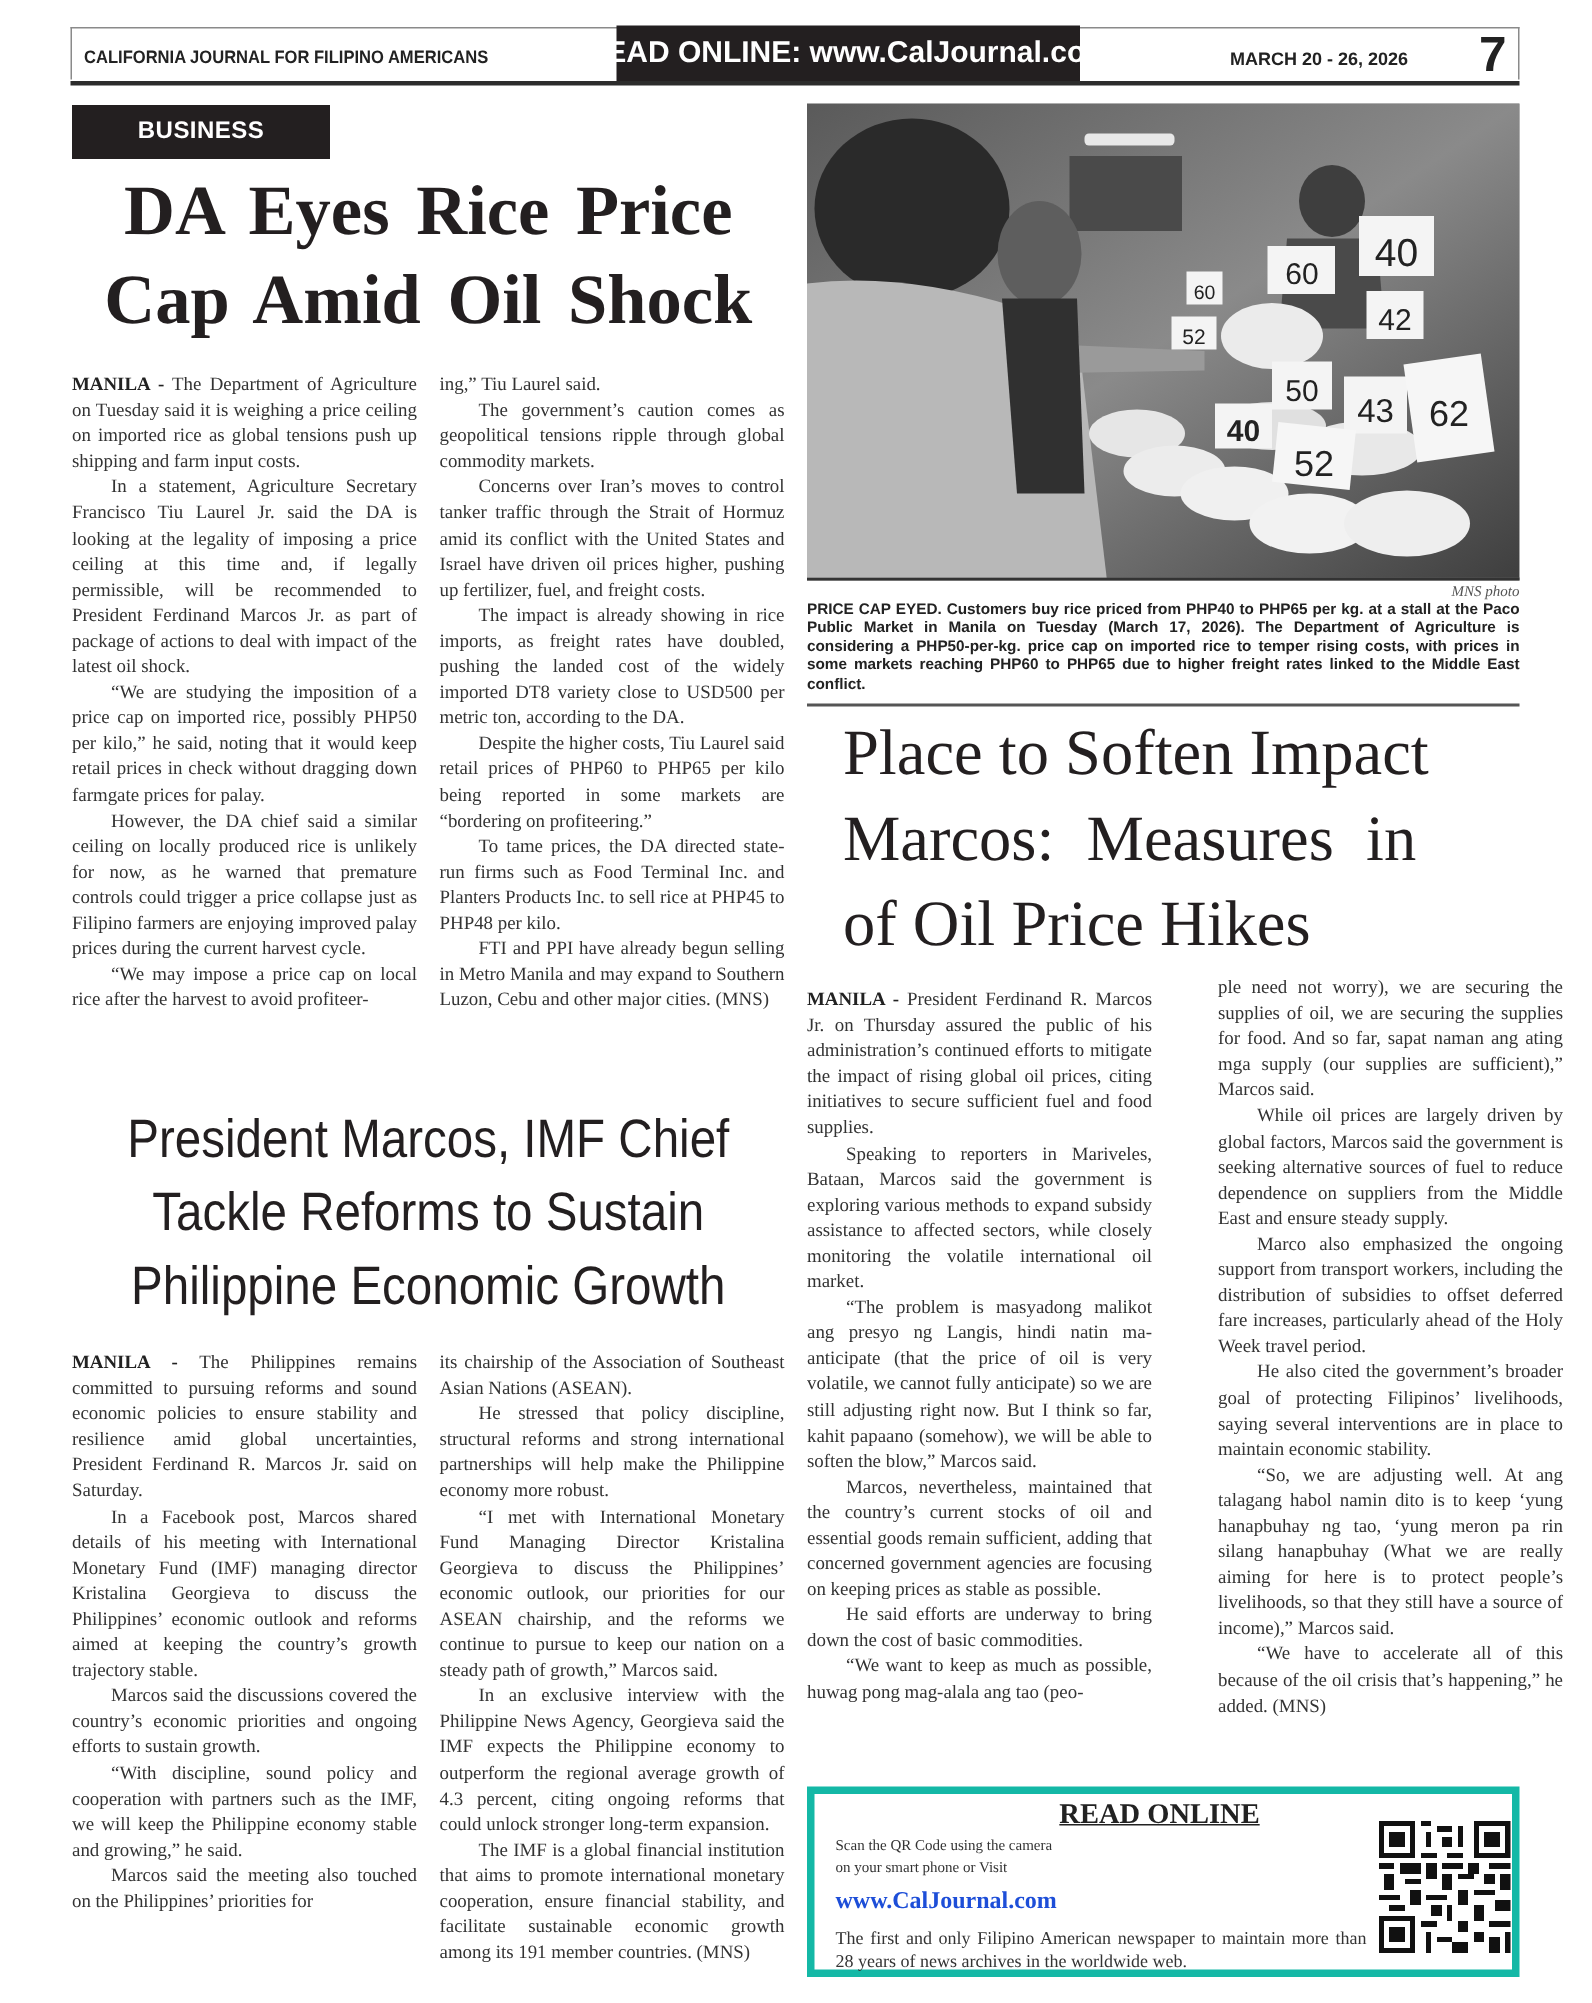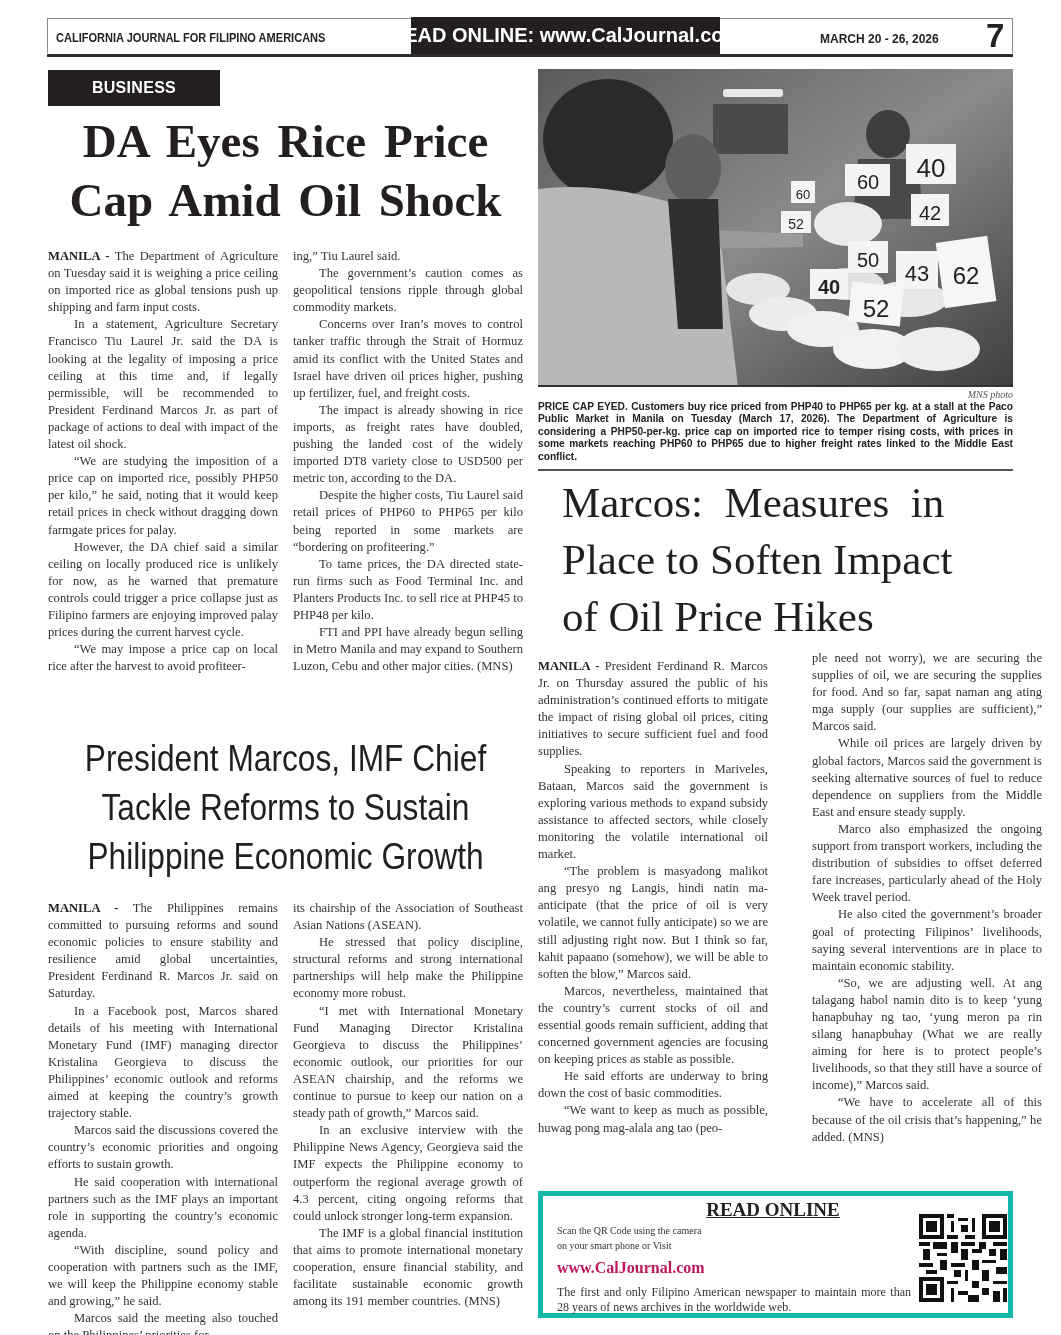--- a/index.html
+++ b/index.html
@@ -91,21 +91,21 @@
     position: absolute; left: 0; top: 3px; width: 340px; text-align: center; left: 60px;
     font-family: "Liberation Serif", serif; font-weight: bold; font-size: 19px; text-decoration: underline; color: #222;
   }
   .ro-box .line1, .ro-box .line2 {
     position: absolute; left: 14px; font-family: "Liberation Serif", serif; font-size: 10px; color: #333;
   }
   .ro-box .line1 { top: 29px; }
   .ro-box .line2 { top: 44px; }
   .ro-box .url {
     position: absolute; left: 14px; top: 63px;
-    font-family: "Liberation Serif", serif; font-weight: bold; font-size: 16px; color: #be185d;
+    font-family: "Liberation Serif", serif; font-weight: bold; font-size: 16px; color: #1d4ed8;
   }
   .ro-box .tag {
     position: absolute; left: 14px; top: 89px; width: 354px;
     font-family: "Liberation Serif", serif; font-size: 12px; line-height: 15px; color: #333; text-align: justify;
   }
   .qr { position: absolute; left: 376px; top: 18px; width: 88px; height: 88px; }
 </style>
 </head>
 <body>
 
@@ -195,22 +195,22 @@
       <rect x="312" y="215" width="52" height="40" fill="#f6f6f6" transform="rotate(6 338 235)"></rect>
         <text x="338" y="248" font-size="24">52</text>
     </g>
   </svg>
 </div>
 <div class="credit">MNS photo</div>
 <div class="caption">PRICE CAP EYED. Customers buy rice priced from PHP40 to PHP65 per kg. at a stall at the Paco Public Market in Manila on Tuesday (March 17, 2026). The Department of Agriculture is considering a PHP50-per-kg. price cap on imported rice to temper rising costs, with prices in some markets reaching PHP60 to PHP65 due to higher freight rates linked to the Middle East conflict.</div>
 <div class="cap-rule"></div>
 
 <div class="h3-measures">
+  <div>Place to Soften Impact</div>
   <div style="white-space:pre;">Marcos:  Measures  in</div>
-  <div>Place to Soften Impact</div>
   <div>of Oil Price Hikes</div>
 </div>
 
 <div class="col" style="left:538px; top:658px; width:230px;">
   <p class="first"><span class="dateline">MANILA -</span> <span>President Ferdinand R. Marcos Jr. on Thursday assured the public of his administration’s continued efforts to mitigate the impact of rising global oil prices, citing initiatives to secure sufficient fuel and food supplies.</span></p>
   <p>Speaking to reporters in Mariveles, Bataan, Marcos said the government is exploring various methods to expand subsidy assistance to affected sectors, while closely monitoring the volatile international oil market.</p>
   <p>“The problem is masyadong malikot ang presyo ng Langis, hindi natin ma-anticipate (that the price of oil is very volatile, we cannot fully anticipate) so we are still adjusting right now. But I think so far, kahit papaano (somehow), we will be able to soften the blow,” Marcos said.</p>
   <p>Marcos, nevertheless, maintained that the country’s current stocks of oil and essential goods remain sufficient, adding that concerned government agencies are focusing on keeping prices as stable as possible.</p>
   <p>He said efforts are underway to bring down the cost of basic commodities.</p>
   <p>“We want to keep as much as possible, huwag pong mag-alala ang tao (peo-</p>
@@ -227,21 +227,20 @@
 <div class="h2-marcos">
   <div>President Marcos, IMF Chief</div>
   <div>Tackle Reforms to Sustain</div>
   <div>Philippine Economic Growth</div>
 </div>
 
 <div class="col" style="left:48px; top:900px; width:230px;">
   <p class="first"><span class="dateline">MANILA -</span> <span>The Philippines remains committed to pursuing reforms and sound economic policies to ensure stability and resilience amid global uncertainties, President Ferdinand R. Marcos Jr. said on Saturday.</span></p>
   <p>In a Facebook post, Marcos shared details of his meeting with International Monetary Fund (IMF) managing director Kristalina Georgieva to discuss the Philippines’ economic outlook and reforms aimed at keeping the country’s growth trajectory stable.</p>
   <p>Marcos said the discussions covered the country’s economic priorities and ongoing efforts to sustain growth.</p>
-  <p>He said cooperation with international partners such as the IMF plays an important role in supporting the country’s economic agenda.</p>
   <p>“With discipline, sound policy and cooperation with partners such as the IMF, we will keep the Philippine economy stable and growing,” he said.</p>
   <p>Marcos said the meeting also touched on the Philippines’ priorities for</p>
 </div>
 <div class="col" style="left:293px; top:900px; width:230px;">
   <p class="cont">its chairship of the Association of Southeast Asian Nations (ASEAN).</p>
   <p>He stressed that policy discipline, structural reforms and strong international partnerships will help make the Philippine economy more robust.</p>
   <p>“I met with International Monetary Fund Managing Director Kristalina Georgieva to discuss the Philippines’ economic outlook, our priorities for our ASEAN chairship, and the reforms we continue to pursue to keep our nation on a steady path of growth,” Marcos said.</p>
   <p>In an exclusive interview with the Philippine News Agency, Georgieva said the IMF expects the Philippine economy to outperform the regional average growth of 4.3 percent, citing ongoing reforms that could unlock stronger long-term expansion.</p>
   <p>The IMF is a global financial institution that aims to promote international monetary cooperation, ensure financial stability, and facilitate sustainable economic growth among its 191 member countries. (MNS)</p>
 </div>

